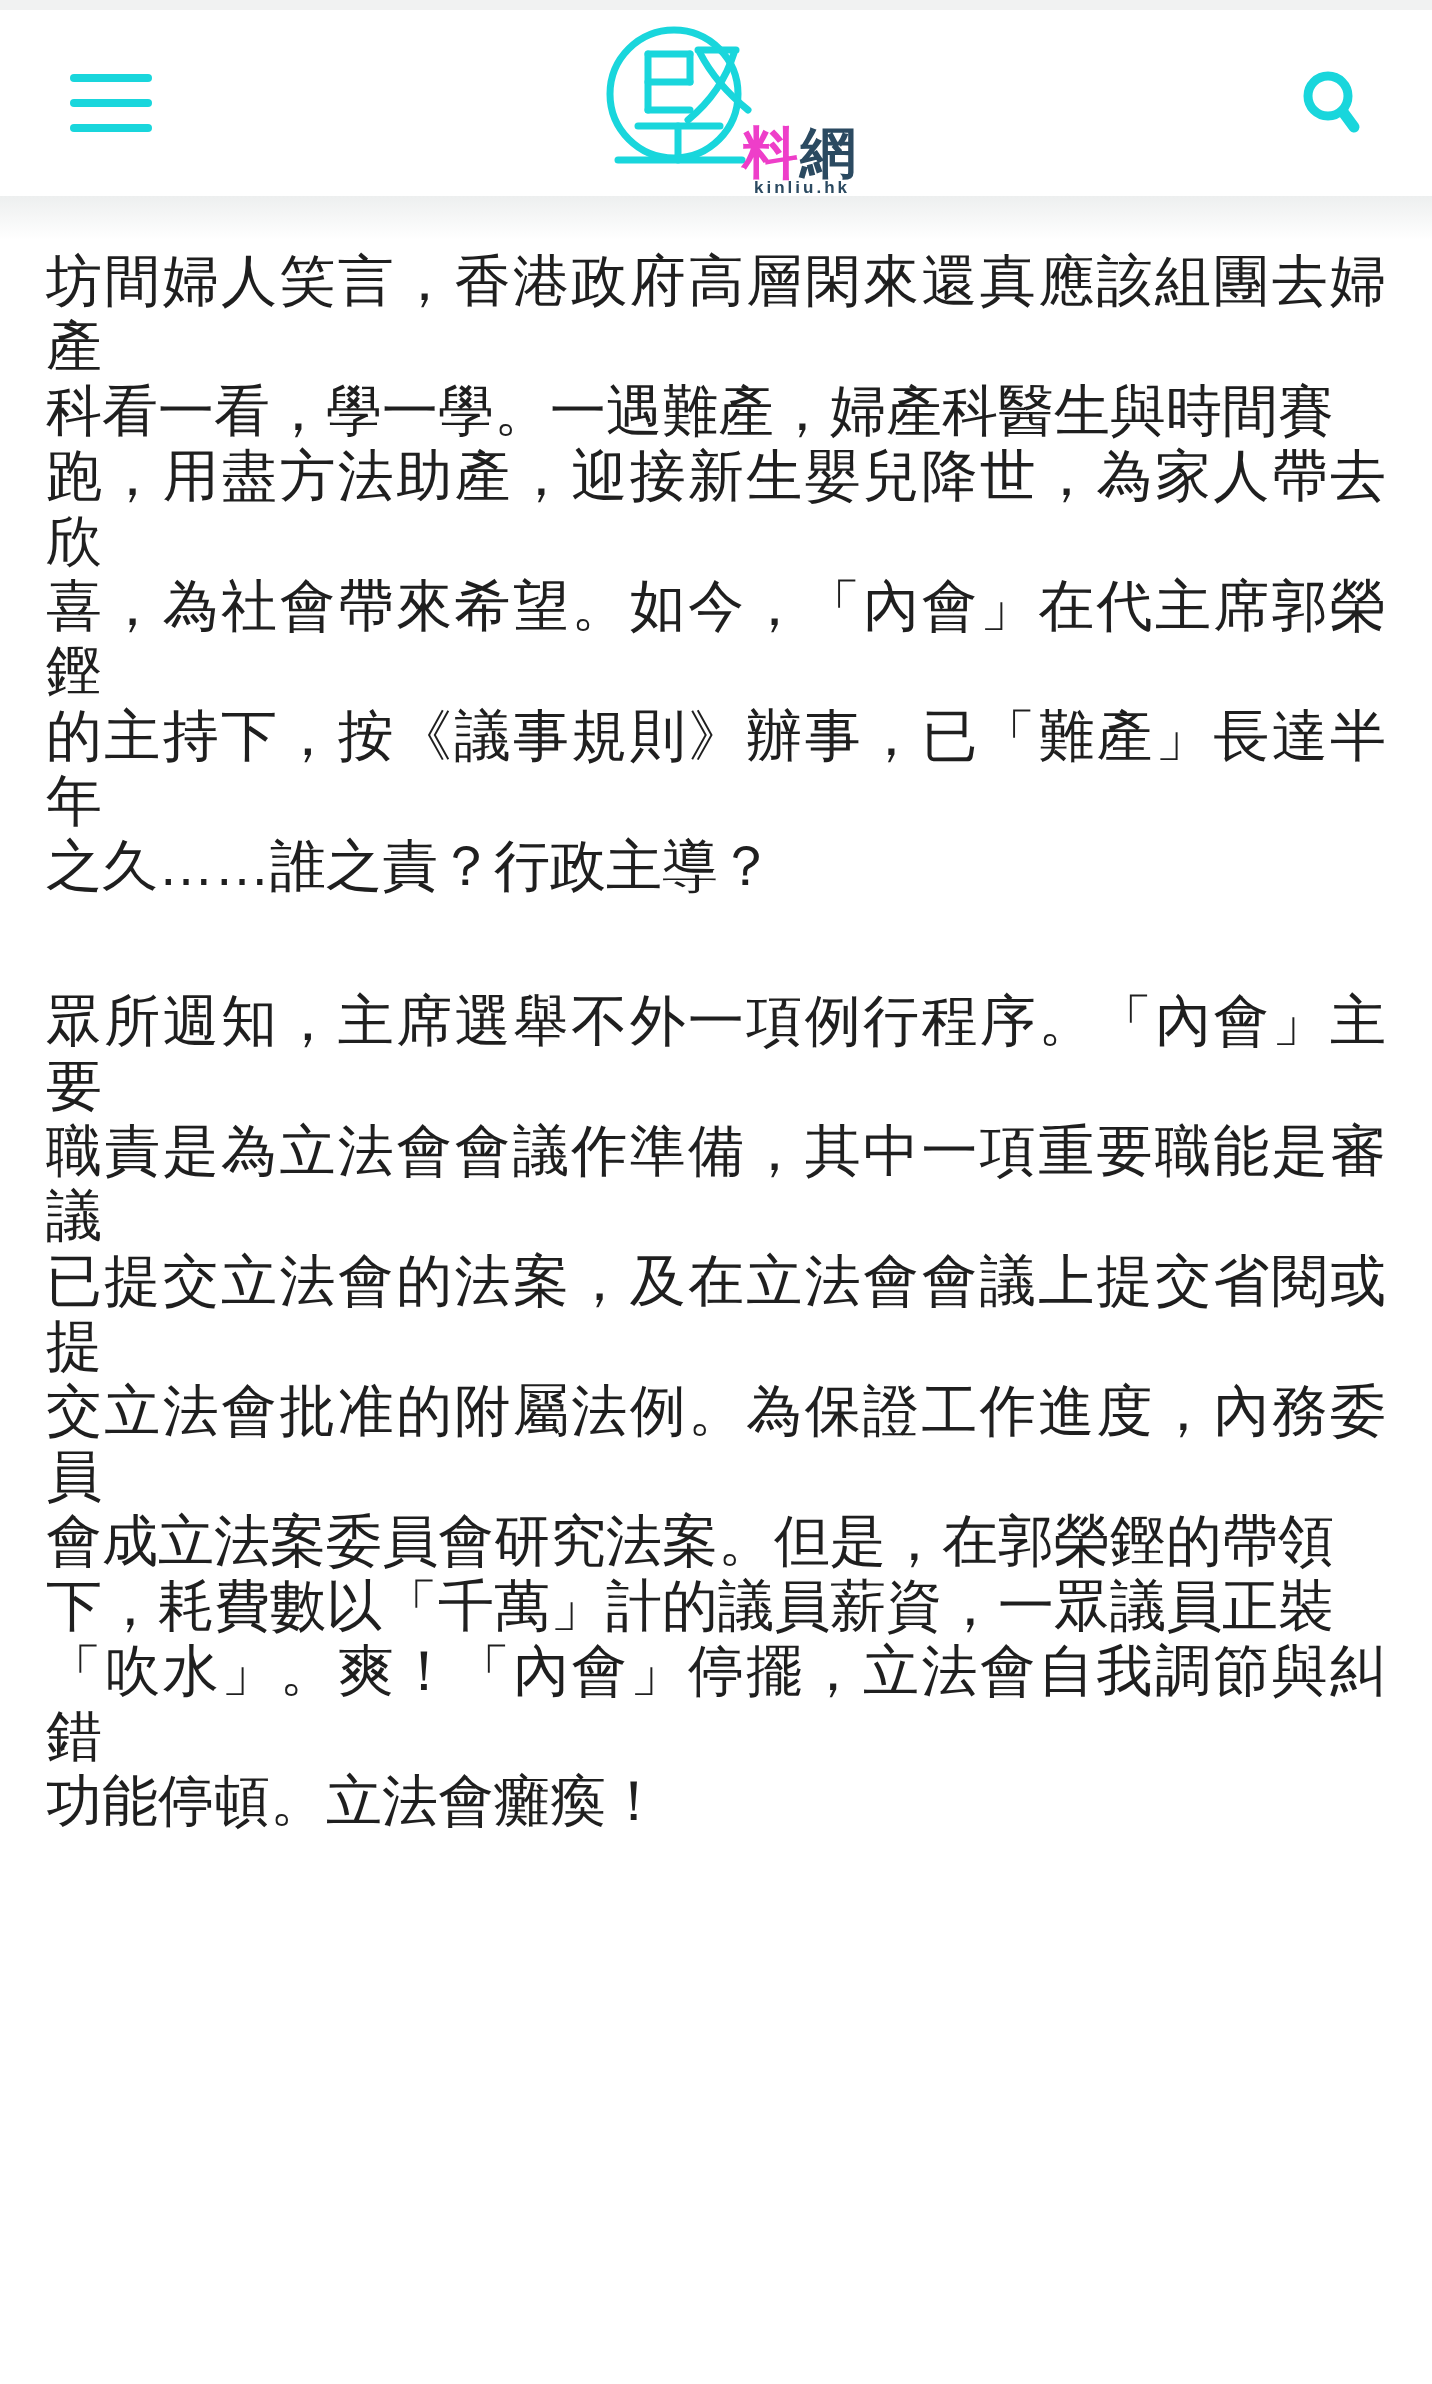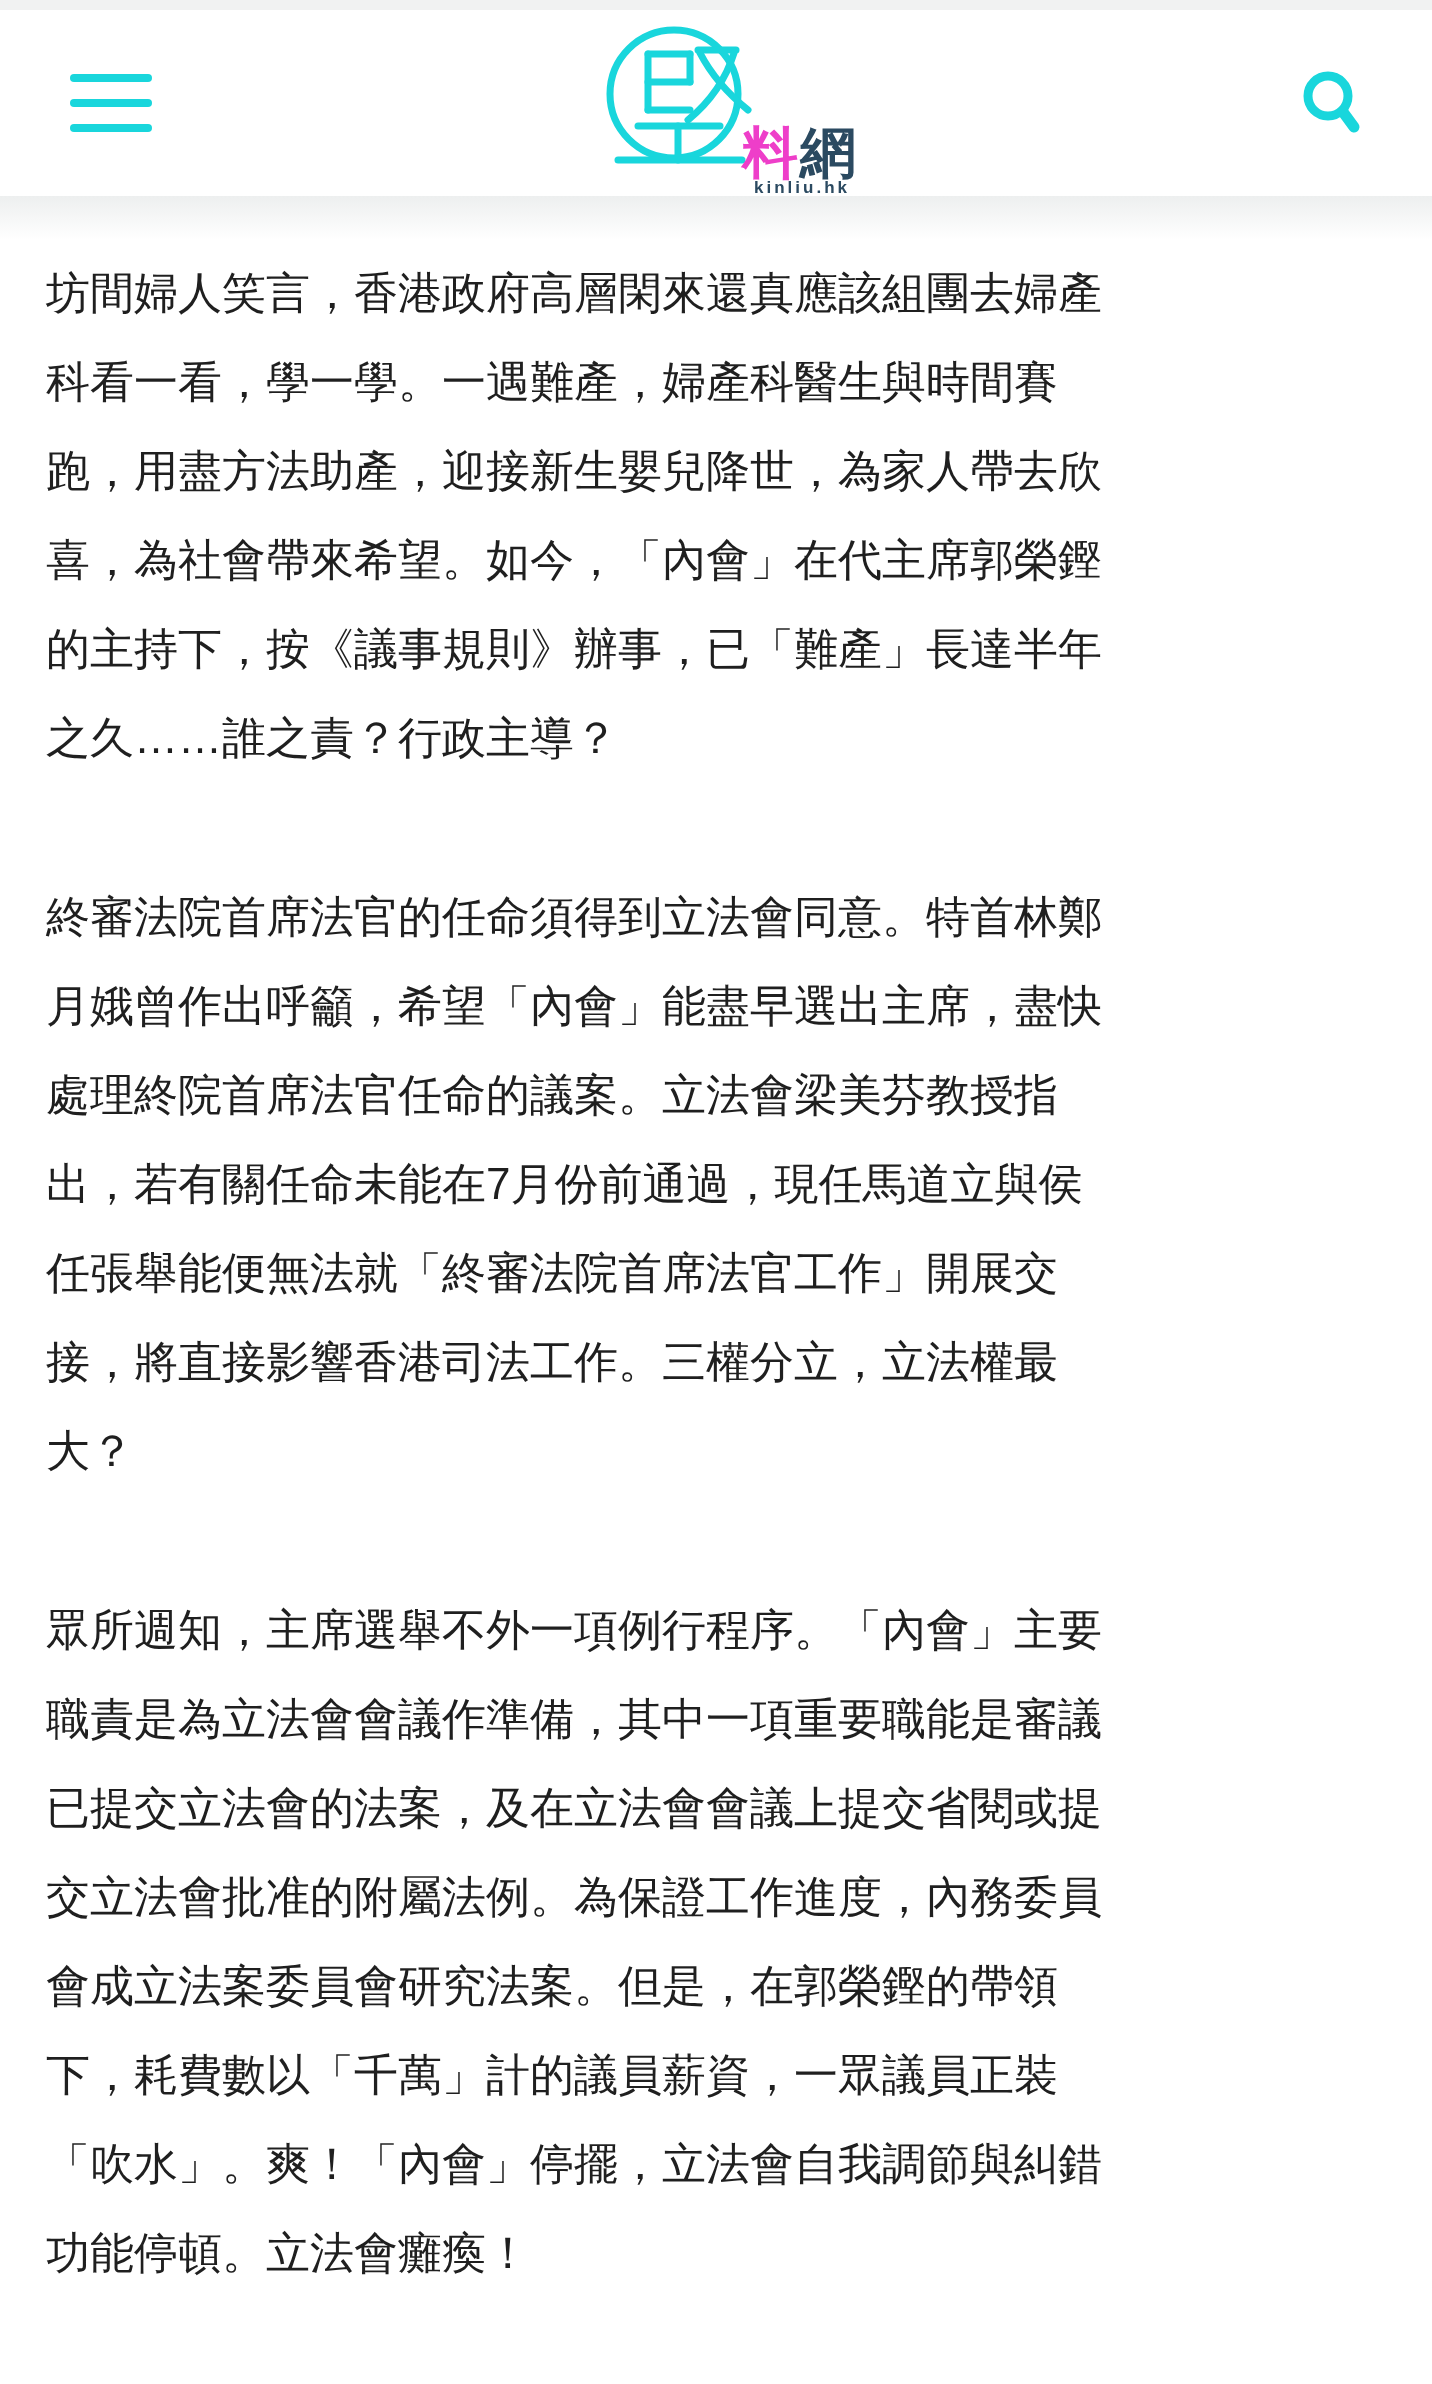--- a/index.html
+++ b/index.html
@@ -27,21 +27,21 @@
   .logo-suffix .liu { color:#ee3ec9; }
   .logo-suffix .net { color:#2b4a61; }
   .logo-domain { position:absolute; left:140px; top:164px; width:120px; text-align:center; font-size:17px; font-weight:bold; letter-spacing:3px; color:#2b4a61; white-space:nowrap; }
 
   
   .search-btn { width:70px; height:70px; background:none; border:none; cursor:pointer; display:flex; align-items:center; justify-content:center; }
 
   
   .article { padding:0 46px; color:#1f1f1f; }
   .article p {
-    font-size:44px; line-height:89px; white-space:pre-line;
+    font-size:56px; line-height:65px; white-space:pre-line;
     text-align:justify; margin-bottom:90px;
     font-family:"Liberation Sans","DejaVu Sans",sans-serif;
   }
   .article p:last-child { margin-bottom:0; }
 </style>
 </head>
 <body>
 
 <div class="top-strip"></div>
 
@@ -90,27 +90,20 @@
 
 <div class="header-fade"></div>
 
 <main class="article">
   <p>坊間婦人笑言，香港政府高層閑來還真應該組團去婦產
 科看一看，學一學。一遇難產，婦產科醫生與時間賽
 跑，用盡方法助產，迎接新生嬰兒降世，為家人帶去欣
 喜，為社會帶來希望。如今，「內會」在代主席郭榮鏗
 的主持下，按《議事規則》辦事，已「難產」長達半年
 之久……誰之責？行政主導？</p>
-  <p>終審法院首席法官的任命須得到立法會同意。特首林鄭
-月娥曾作出呼籲，希望「內會」能盡早選出主席，盡快
-處理終院首席法官任命的議案。立法會梁美芬教授指
-出，若有關任命未能在7月份前通過，現任馬道立與侯
-任張舉能便無法就「終審法院首席法官工作」開展交
-接，將直接影響香港司法工作。三權分立，立法權最
-大？</p>
   <p>眾所週知，主席選舉不外一項例行程序。「內會」主要
 職責是為立法會會議作準備，其中一項重要職能是審議
 已提交立法會的法案，及在立法會會議上提交省閱或提
 交立法會批准的附屬法例。為保證工作進度，內務委員
 會成立法案委員會研究法案。但是，在郭榮鏗的帶領
 下，耗費數以「千萬」計的議員薪資，一眾議員正裝
 「吹水」。爽！「內會」停擺，立法會自我調節與糾錯
 功能停頓。立法會癱瘓！</p>
 </main>
 

